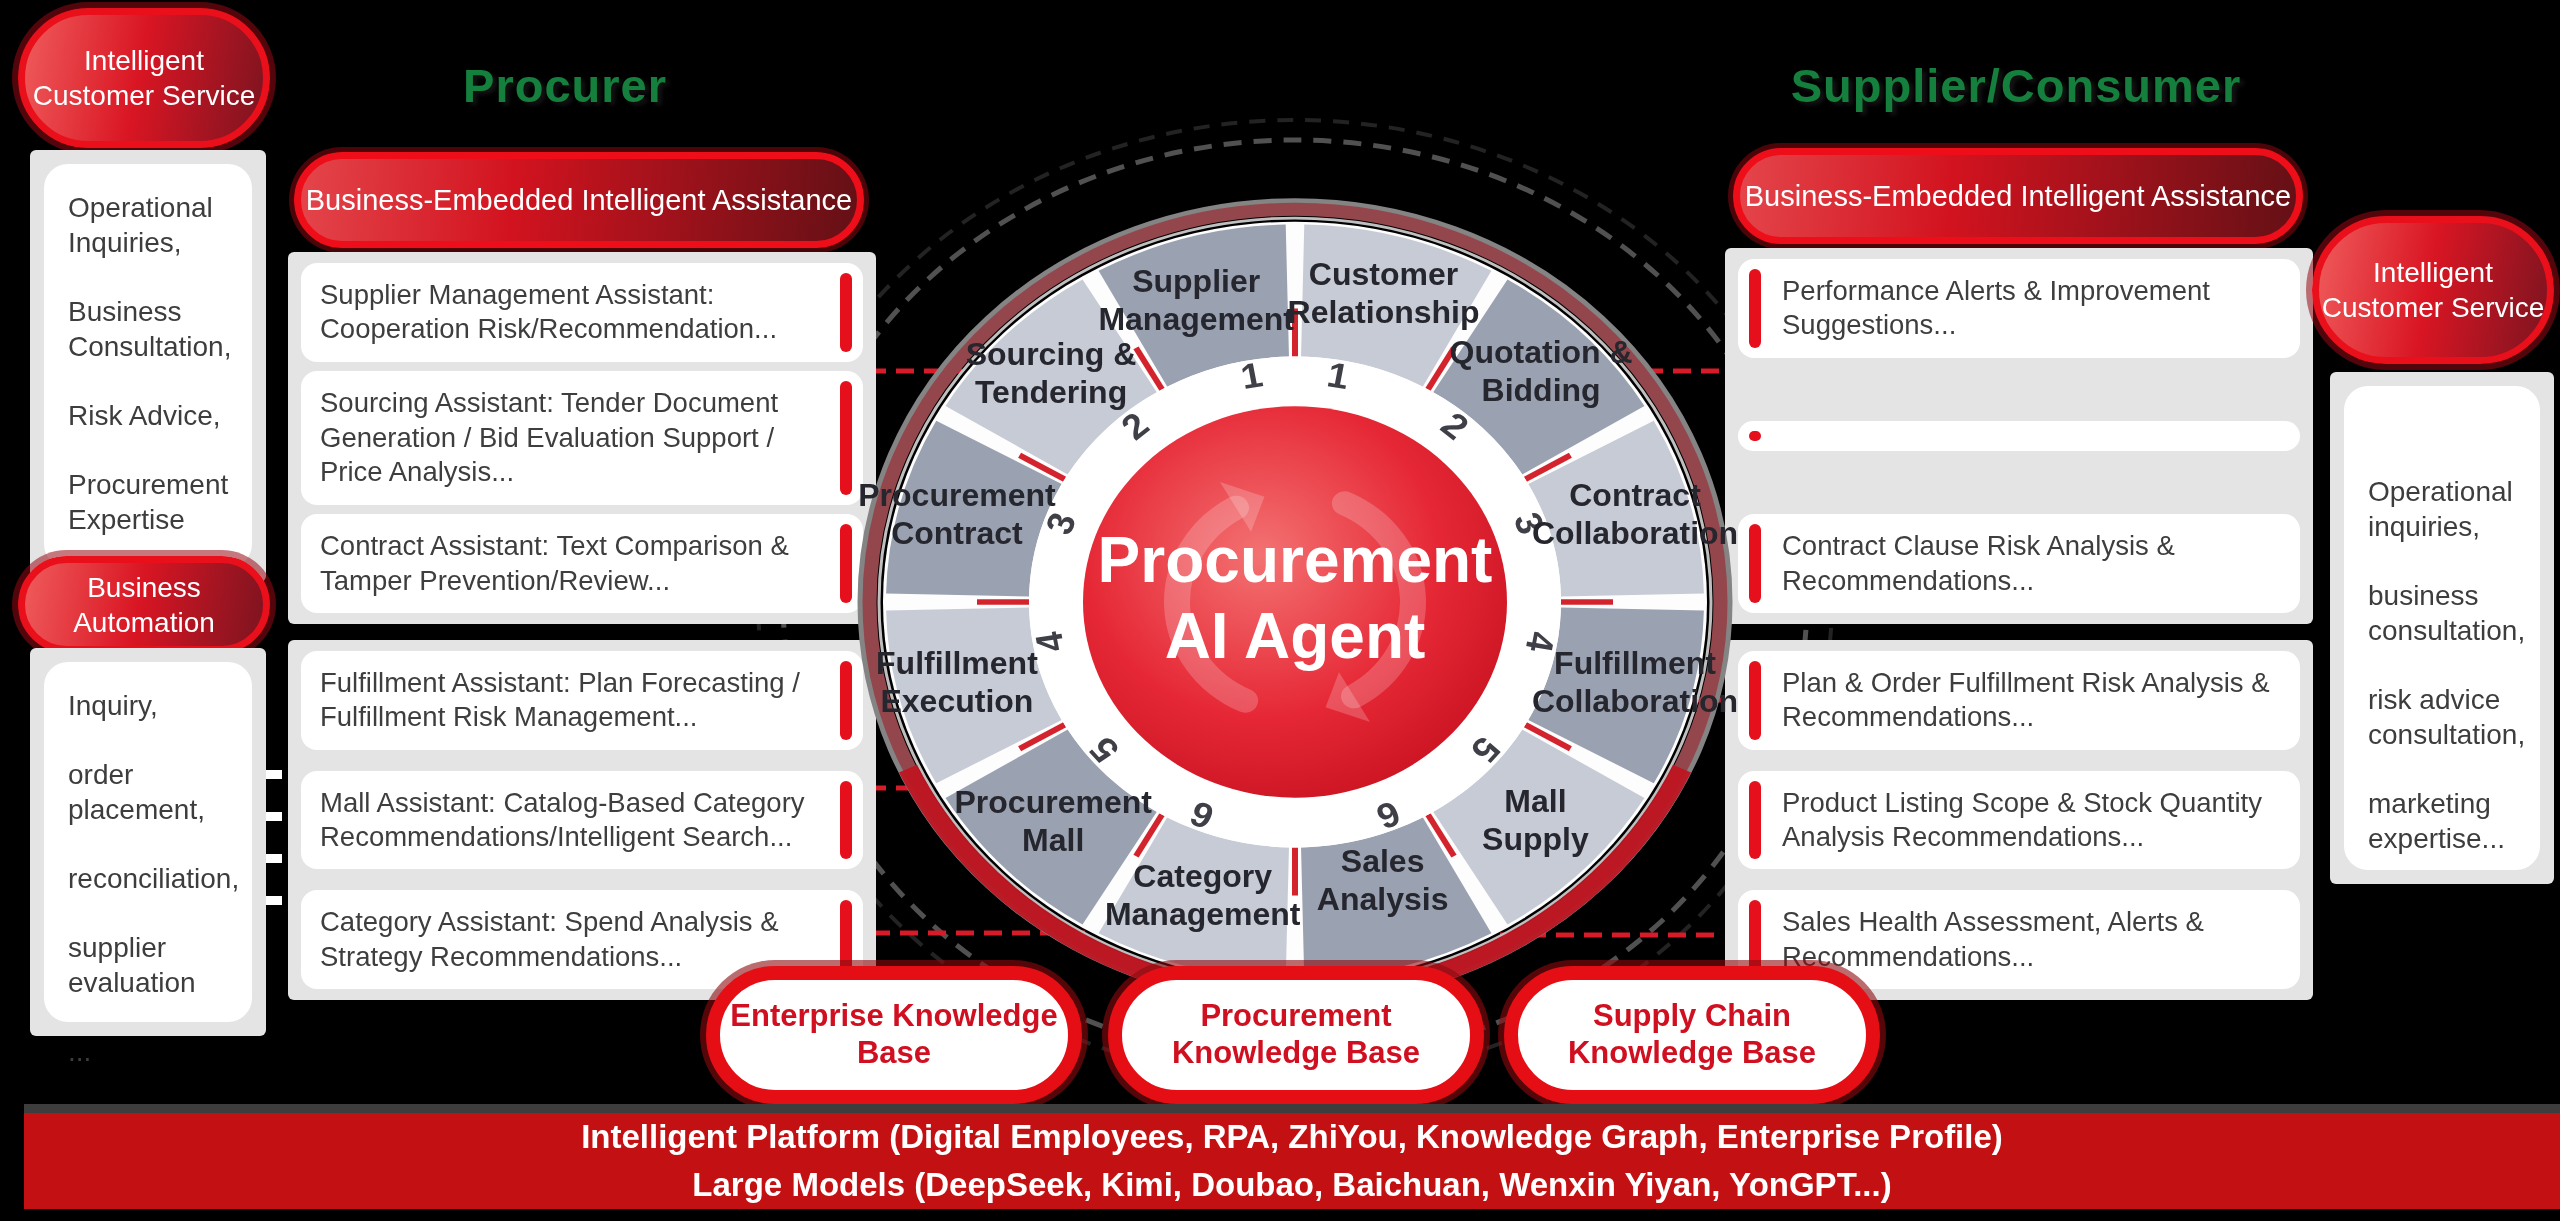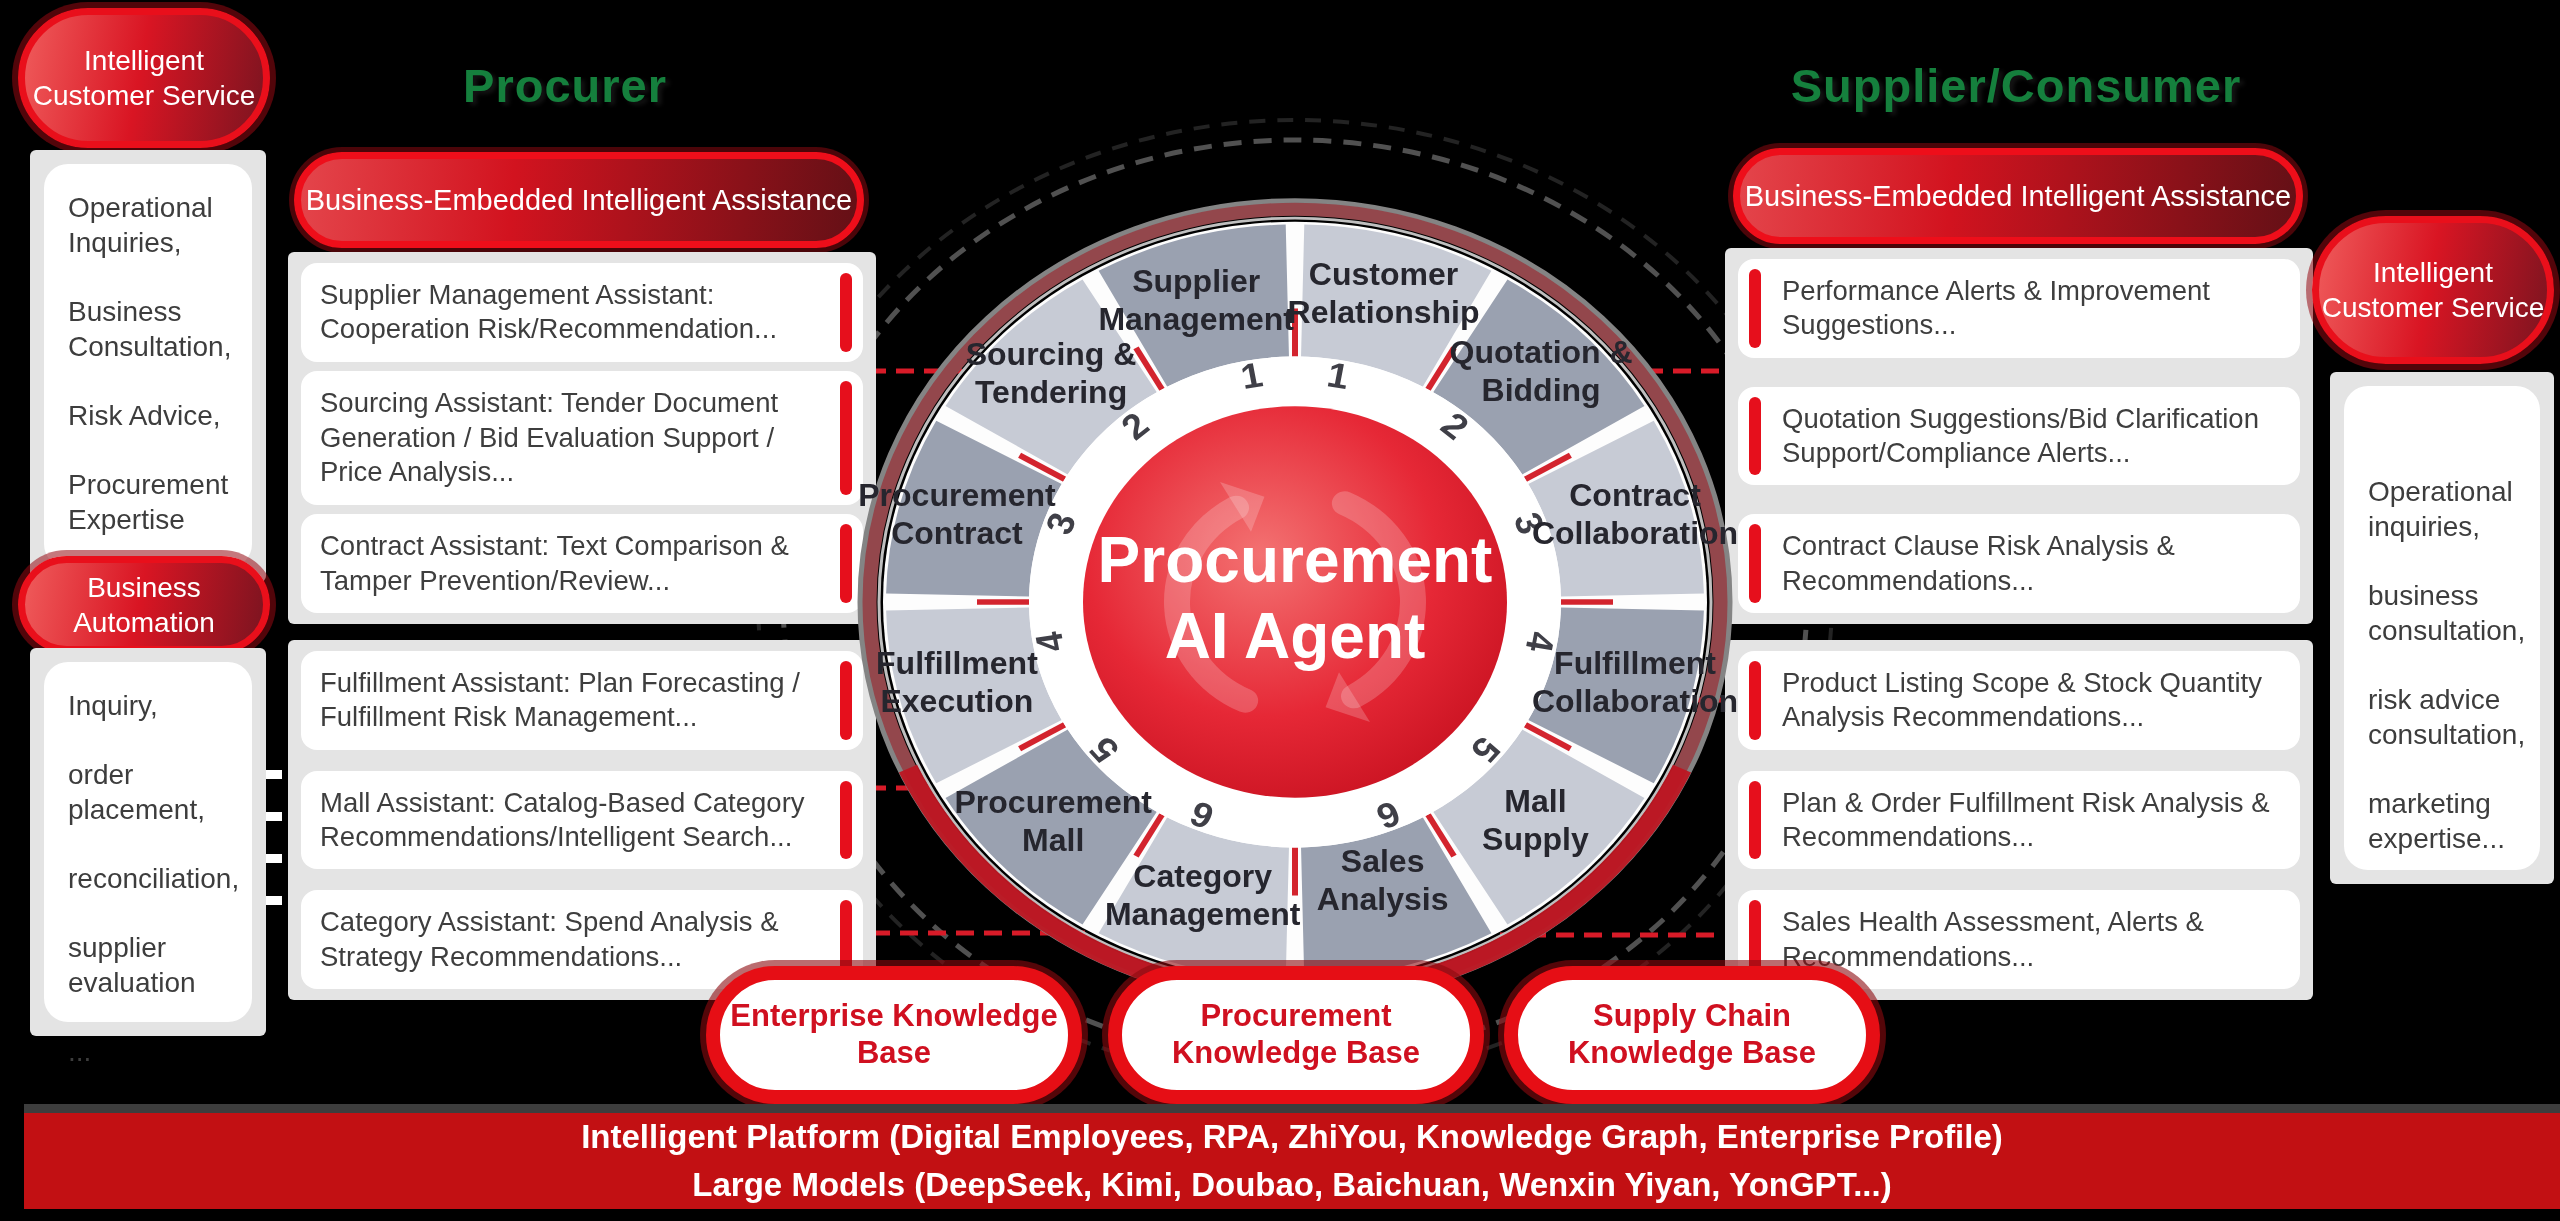--- a/index.html
+++ b/index.html
@@ -153,37 +153,36 @@
   </div>
 
   <div class="header-pill" id="right-header-pill">Business-Embedded Intelligent Assistance</div>
   <div class="gray-panel" id="right-assist-panelA">
     <div class="assist-group" id="right-group1">
         <div class="assist-card right-side">
           <div>Performance Alerts &amp; Improvement Suggestions...</div>
           <div class="bar"></div>
         </div>
         <div class="assist-card right-side">
-          <div>Quotation Suggestions/Bid Clarification Support/Compliance Alerts...</div>
           <div class="bar"></div>
         </div>
         <div class="assist-card right-side">
           <div>Contract Clause Risk Analysis &amp; Recommendations...</div>
           <div class="bar"></div>
         </div>
       </div>
   </div>
   <div class="gray-panel" id="right-assist-panelB">
     <div class="assist-group" id="right-group2">
         <div class="assist-card right-side">
+          <div>Plan &amp; Order Fulfillment Risk Analysis &amp; Recommendations...</div>
+          <div class="bar"></div>
+        </div>
+        <div class="assist-card right-side">
           <div>Product Listing Scope &amp; Stock Quantity Analysis Recommendations...</div>
-          <div class="bar"></div>
-        </div>
-        <div class="assist-card right-side">
-          <div>Plan &amp; Order Fulfillment Risk Analysis &amp; Recommendations...</div>
           <div class="bar"></div>
         </div>
         <div class="assist-card right-side">
           <div>Sales Health Assessment, Alerts &amp; Recommendations...</div>
           <div class="bar"></div>
         </div>
       </div>
   </div>
 
   <div class="badge" id="badge-ics-right">Intelligent Customer Service</div>

